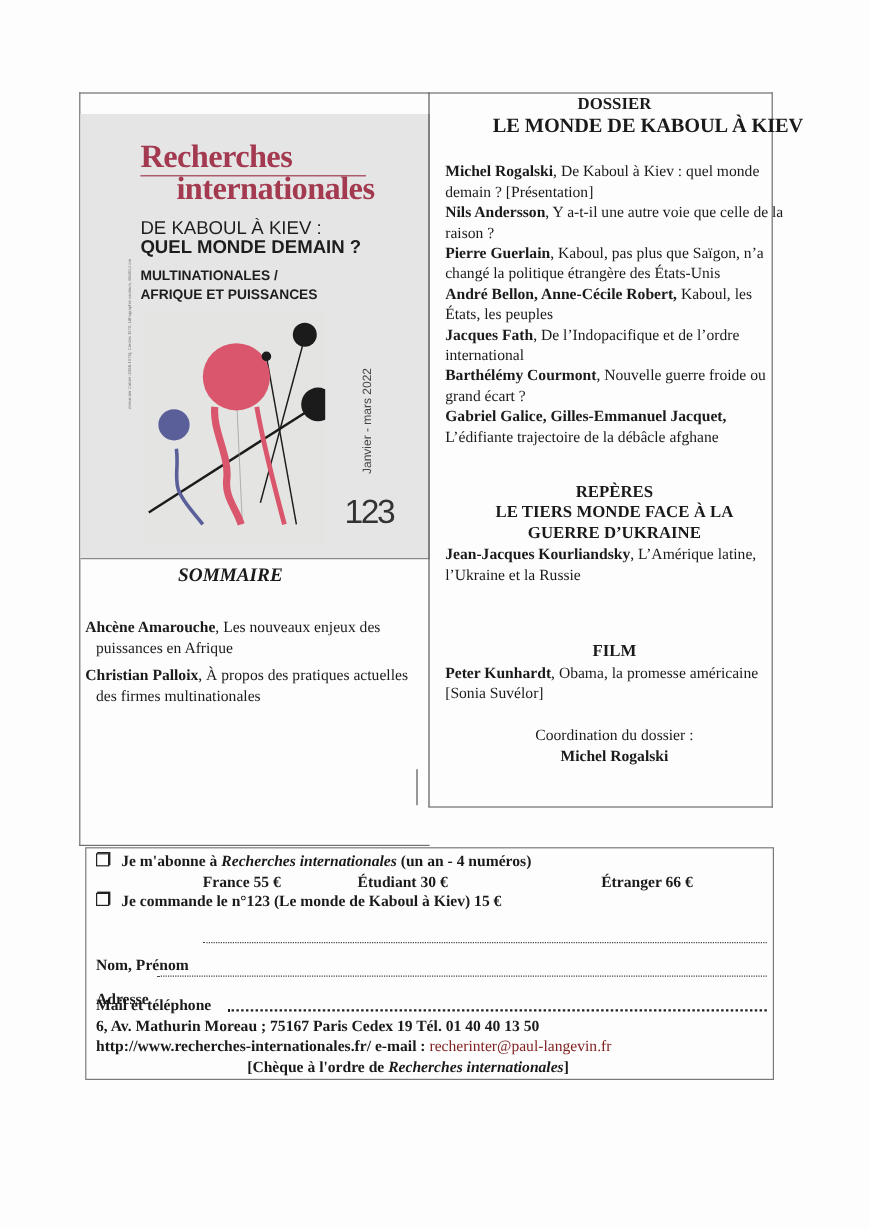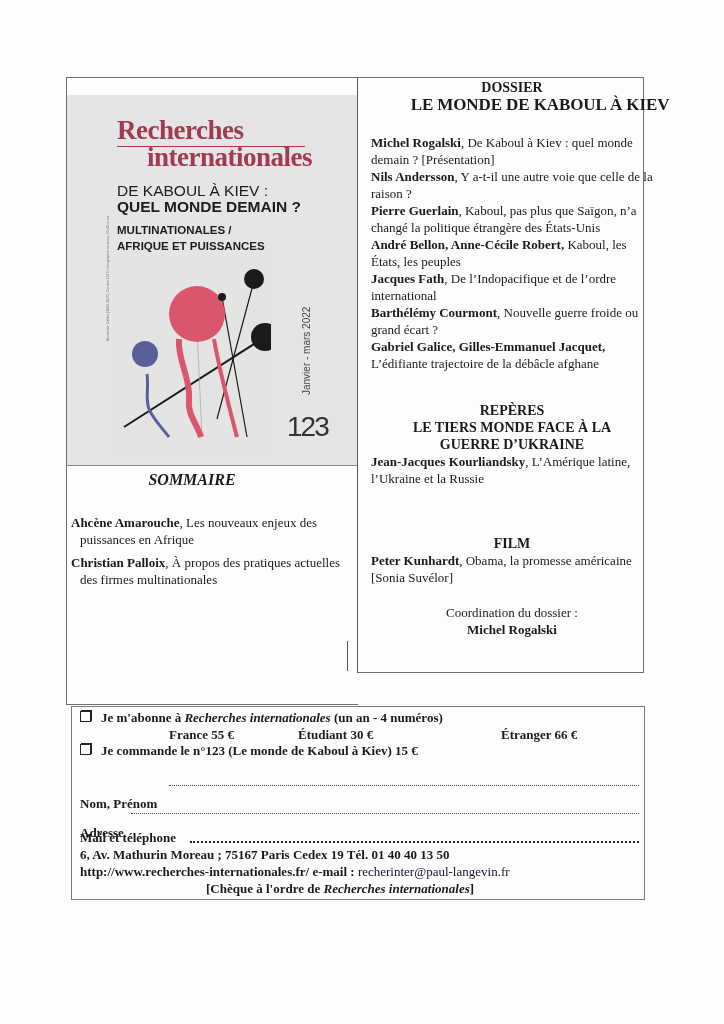--- a/index.html
+++ b/index.html
@@ -41,21 +41,21 @@
   #rep-h2, #rep-h3 { font-size: 14px; }
   #film-block { top: 535px; }
   #coord { top: 604px; text-align: center; }
   .entry b { font-weight: bold; }
 
   #order-box { left: 71px; top: 706px; width: 574px; height: 194px; border: 1px solid #7a7a7a; }
   .ob { position: absolute; font-weight: bold; font-size: 13px; white-space: nowrap; }
   .ob .chk { display: inline-block; width: 9px; height: 9px; border: 1px solid #222; margin-right: 10px; position: relative; top: 0px; box-shadow: 1px -1px 0 #222; }
   .dots { position: absolute; border-bottom: 1px dotted #444; height: 1px; }
   .dots-heavy { position: absolute; border-bottom: 2px dotted #222; height: 1px; }
-  .link { color: #0f172a; font-weight: normal; margin-top: 20px; }
+  .link { color: #7f1d1d; font-weight: normal; margin-top: 20px; }
 </style>
 </head>
 <body>
 
 <div class="box" id="left-box"></div>
 <div id="cover">
   <div class="mag-title" id="mag-t1">Recherches</div>
   <div id="mag-rule"></div>
   <div class="mag-title" id="mag-t2">internationales</div>
   <div class="cov-h" id="cov-h1">DE KABOUL À KIEV :</div>

